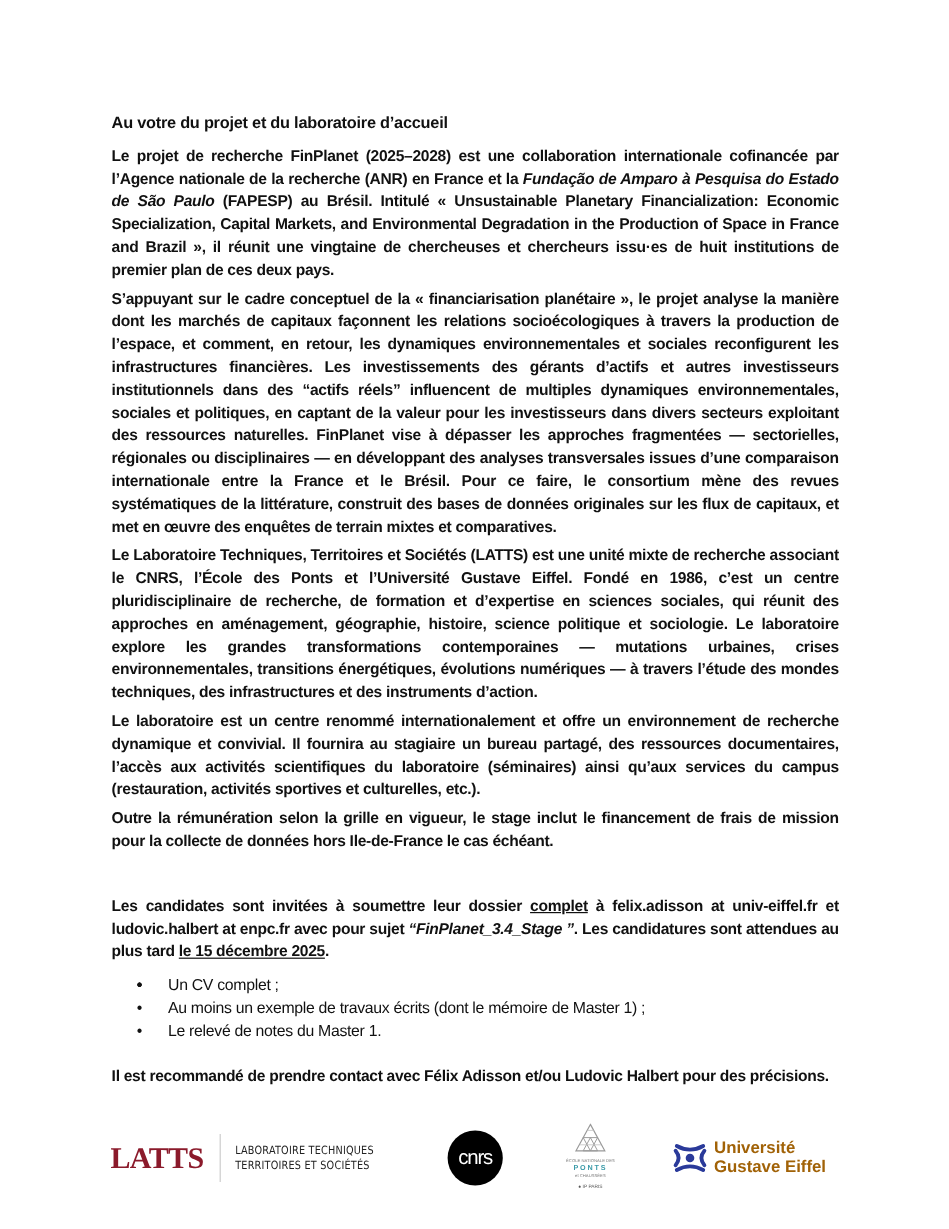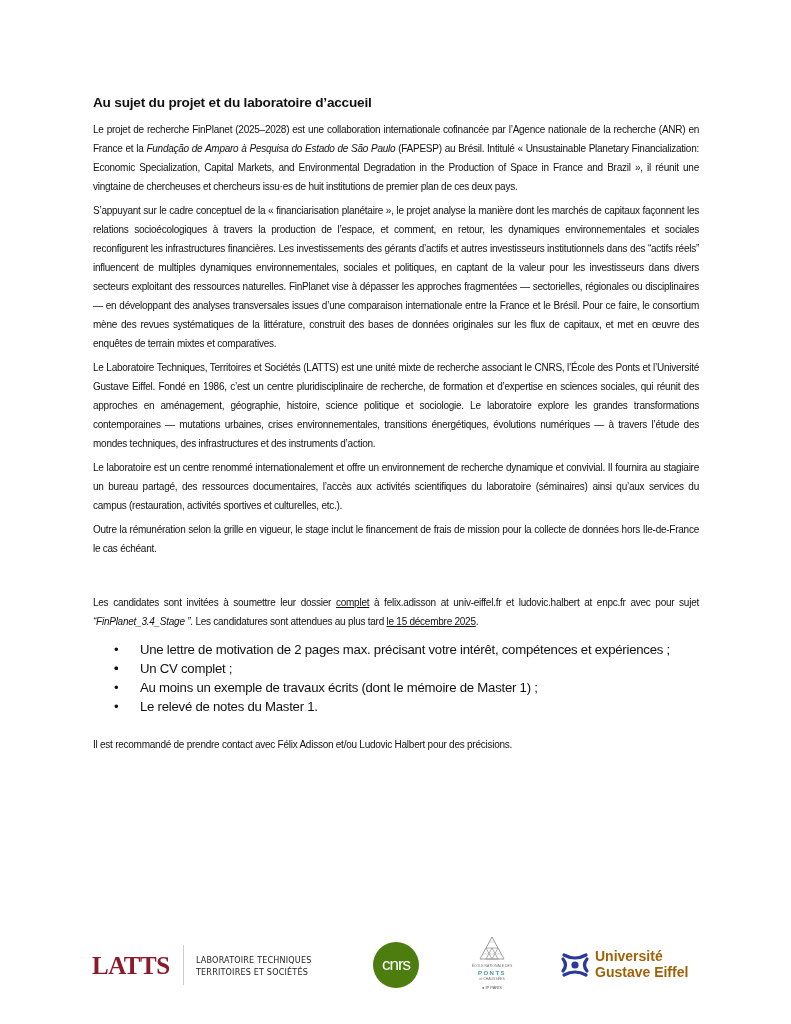--- a/index.html
+++ b/index.html
@@ -23,24 +23,25 @@
     }
     .section-title {
       font-weight: bold;
       font-size: 13.6px;
       line-height: 18px;
       margin: 0 0 8px 0;
       letter-spacing: -0.2px;
     }
     p {
       margin: 0 0 5px 0;
-      font-size: 10px;
+      font-size: 13px;
       line-height: 19px;
       text-align: justify;
       letter-spacing: -0.25px;
+      font-weight: bold;
     }
     p.nojust { text-align: left; }
     .spacer { height: 30px; }
     .u { text-decoration: underline; }
     .i { font-style: italic; }
     ul.req {
       list-style: none;
       margin: 9px 0 0 0;
       padding: 0;
     }
@@ -97,21 +98,21 @@
       transform: scaleX(0.85);
       transform-origin: left top;
     }
     .logo-cnrs {
       position: absolute;
       left: 373px;
       top: 12px;
       width: 46px;
       height: 46px;
       border-radius: 50%;
-      background: #4d7c0f;
+      background: #000000;
       color: #ffffff;
       font-family: "Liberation Sans", sans-serif;
       font-size: 17px;
       letter-spacing: -1px;
       display: flex;
       align-items: center;
       justify-content: center;
     }
     .logo-ponts {
       position: absolute;
@@ -161,40 +162,40 @@
       line-height: 16px;
       color: #a16207;
       white-space: nowrap;
     }
   </style>
 </head>
 <body>
 
 <div class="page">
 
-  <div class="section-title">Au sujet du projet et du laboratoire d’accueil</div>
+  <div class="section-title">Au votre du projet et du laboratoire d’accueil</div>
 
   <p><span>Le projet de recherche FinPlanet (2025–2028) est une collaboration internationale cofinancée par l’Agence nationale de la recherche (ANR) en France et la </span><span class="i">Fundação de Amparo à Pesquisa do Estado de São Paulo</span><span> (FAPESP) au Brésil. Intitulé « Unsustainable Planetary Financialization: Economic Specialization, Capital Markets, and Environmental Degradation in the Production of Space in France and Brazil », il réunit une vingtaine de chercheuses et chercheurs issu·es de huit institutions de premier plan de ces deux pays.</span></p>
 
   <p>S’appuyant sur le cadre conceptuel de la « financiarisation planétaire », le projet analyse la manière dont les marchés de capitaux façonnent les relations socioécologiques à travers la production de l’espace, et comment, en retour, les dynamiques environnementales et sociales reconfigurent les infrastructures financières. Les investissements des gérants d’actifs et autres investisseurs institutionnels dans des “actifs réels” influencent de multiples dynamiques environnementales, sociales et politiques, en captant de la valeur pour les investisseurs dans divers secteurs exploitant des ressources naturelles. FinPlanet vise à dépasser les approches fragmentées — sectorielles, régionales ou disciplinaires — en développant des analyses transversales issues d’une comparaison internationale entre la France et le Brésil. Pour ce faire, le consortium mène des revues systématiques de la littérature, construit des bases de données originales sur les flux de capitaux, et met en œuvre des enquêtes de terrain mixtes et comparatives.</p>
 
   <p>Le Laboratoire Techniques, Territoires et Sociétés (LATTS) est une unité mixte de recherche associant le CNRS, l’École des Ponts et l’Université Gustave Eiffel. Fondé en 1986, c’est un centre pluridisciplinaire de recherche, de formation et d’expertise en sciences sociales, qui réunit des approches en aménagement, géographie, histoire, science politique et sociologie. Le laboratoire explore les grandes transformations contemporaines — mutations urbaines, crises environnementales, transitions énergétiques, évolutions numériques — à travers l’étude des mondes techniques, des infrastructures et des instruments d’action.</p>
 
   <p>Le laboratoire est un centre renommé internationalement et offre un environnement de recherche dynamique et convivial. Il fournira au stagiaire un bureau partagé, des ressources documentaires, l’accès aux activités scientifiques du laboratoire (séminaires) ainsi qu’aux services du campus (restauration, activités sportives et culturelles, etc.).</p>
 
   <p>Outre la rémunération selon la grille en vigueur, le stage inclut le financement de frais de mission pour la collecte de données hors Ile-de-France le cas échéant.</p>
 
   <div class="spacer"></div>
 
 
   <p style="margin-bottom:0"><span>Les candidates sont invitées à soumettre leur dossier </span><span class="u">complet</span><span> à felix.adisson at univ-eiffel.fr et ludovic.halbert at enpc.fr avec pour sujet </span><span class="i">“FinPlanet_3.4_Stage ”</span><span>. Les candidatures sont attendues au plus tard </span><span class="u">le 15 décembre 2025</span><span>.</span></p>
 
 
   <ul class="req">
-    <li><span class="bullet">•</span><span>Une lettre de motivation de 2 pages max. précisant votre intérêt, compétences et  expériences  ;</span></li>
+    <li><span class="bullet">•</span></li>
     <li><span class="bullet">•</span></li>
     <li><span class="bullet">•</span><span>Un CV complet ;</span></li>
     <li><span class="bullet">•</span><span>Au moins un exemple de travaux écrits (dont le mémoire de Master 1) ;</span></li>
     <li><span class="bullet">•</span><span>Le relevé de notes du Master 1.</span></li>
   </ul>
 
   <p class="closing nojust">Il est recommandé de prendre contact avec Félix Adisson et/ou Ludovic Halbert pour des précisions.</p>
 </div>
 
 <div class="logos">

